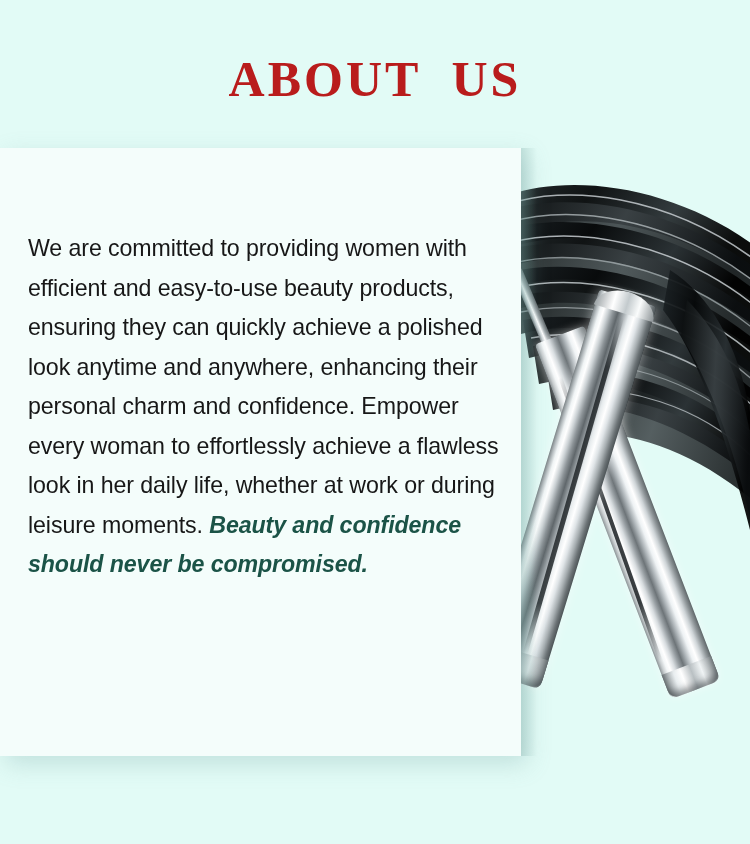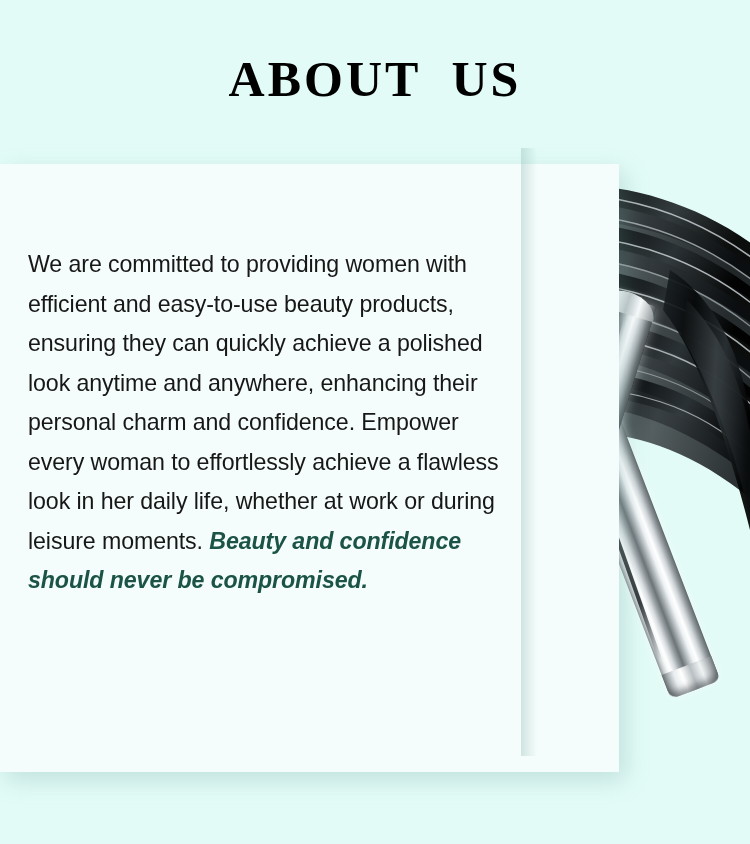--- a/index.html
+++ b/index.html
@@ -24,36 +24,35 @@
   #page-title {
     position: absolute;
     top: 52px;
     left: 0;
     width: 750px;
     text-align: center;
     font-family: "Liberation Serif", serif;
     font-weight: bold;
     font-size: 50px;
     letter-spacing: 3px;
-    color: #000000;
+    color: #b91c1c;
     line-height: 1.1;
     white-space: pre;
   }
 
   
   #about-card {
     position: absolute;
     left: 0px;
     top: 148px;
-    width: 619px;
+    width: 521px;
     height: 608px;
     background: #f4fdfb;
     box-shadow: 6px 8px 22px rgba(120, 170, 165, 0.30);
     z-index: 3;
-    margin-top: 16px;
   }
   #about-body {
     position: absolute;
     left: 28px;
     top: 58px;
     width: 478px;
     font-family: "Liberation Sans", sans-serif;
     font-size: 23.2px;
     line-height: 39.5px;
     color: #171717;

